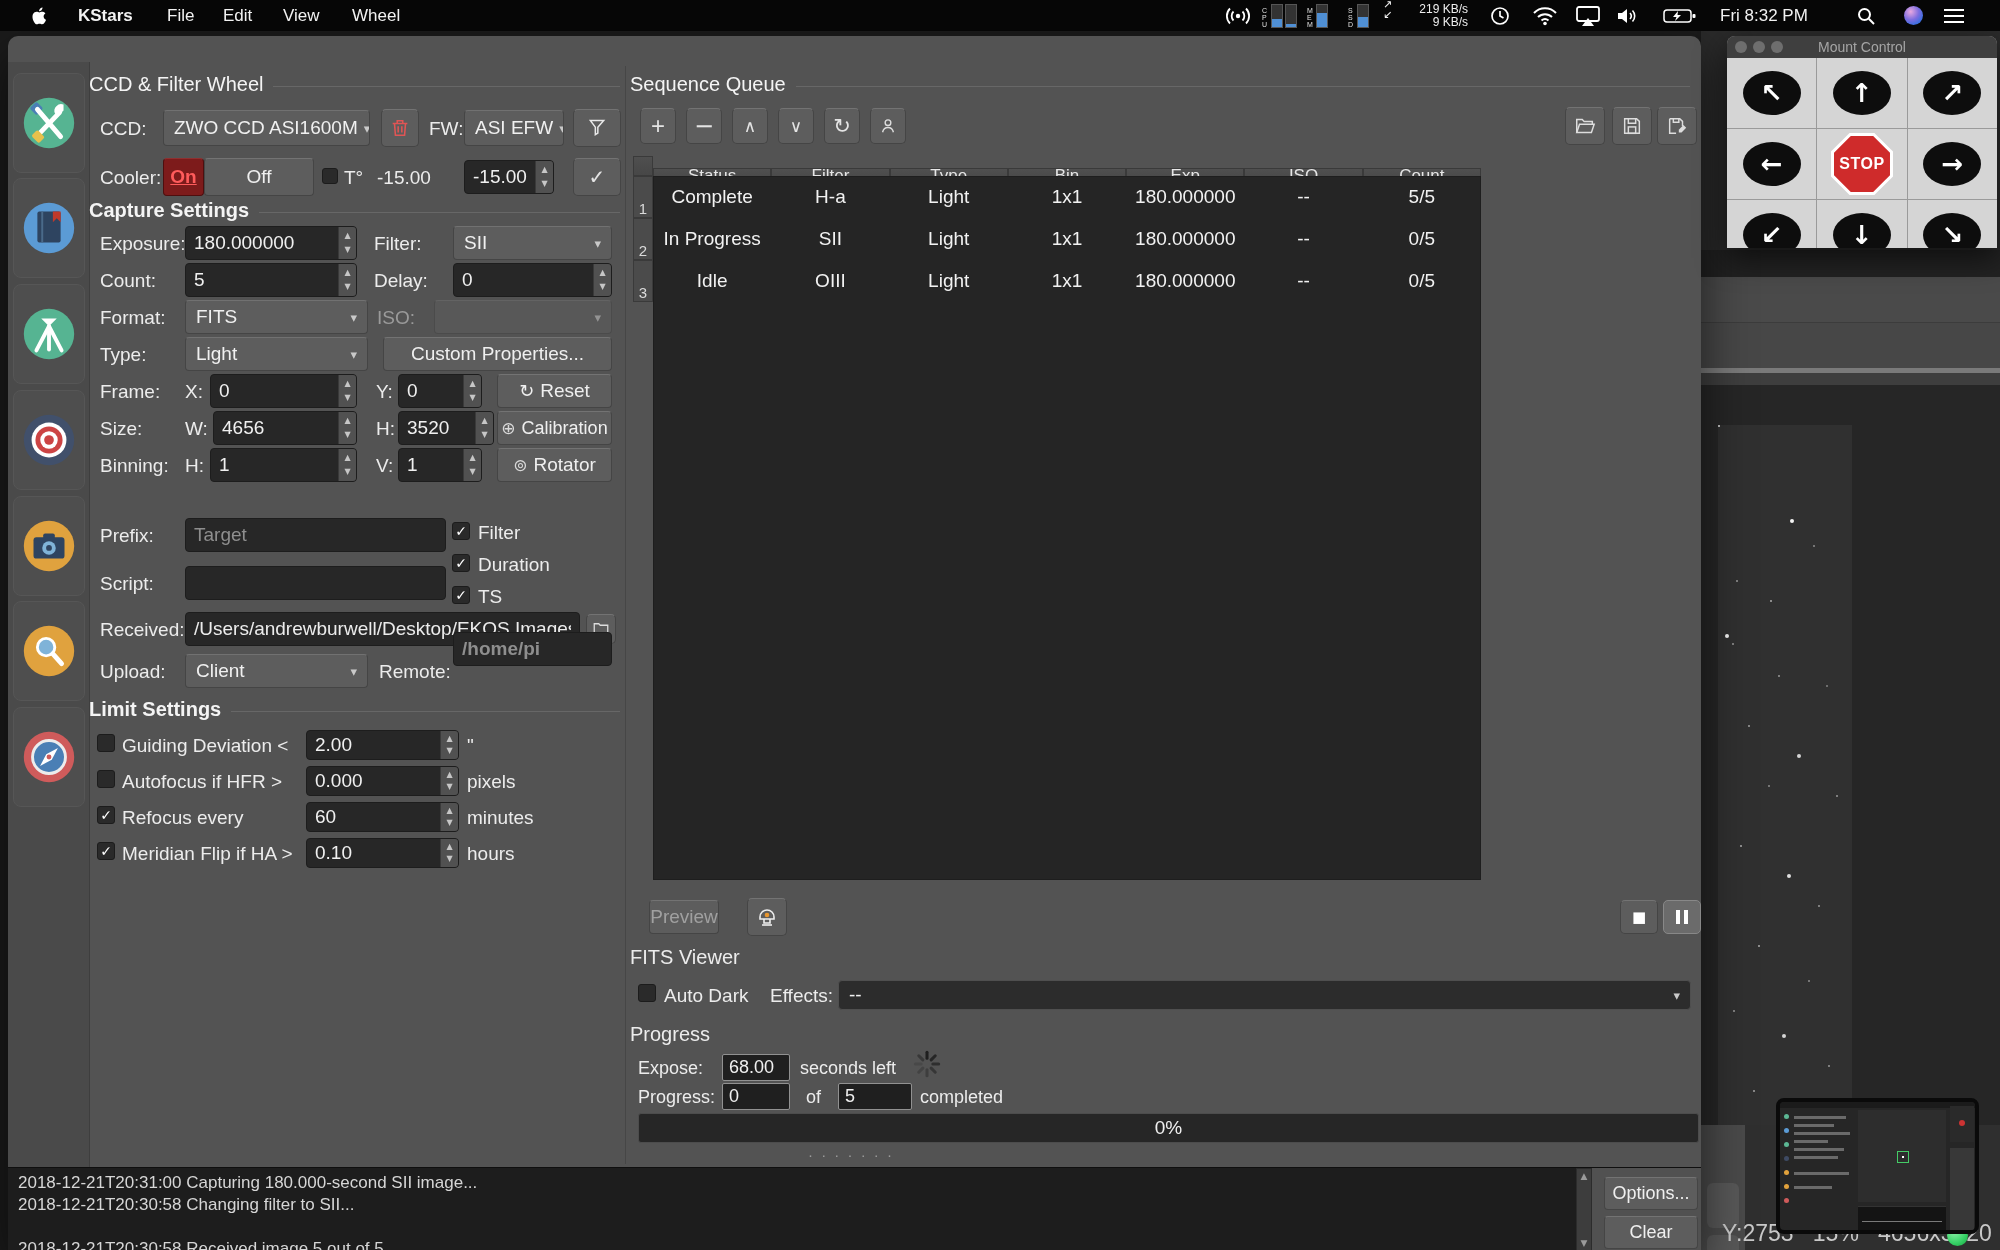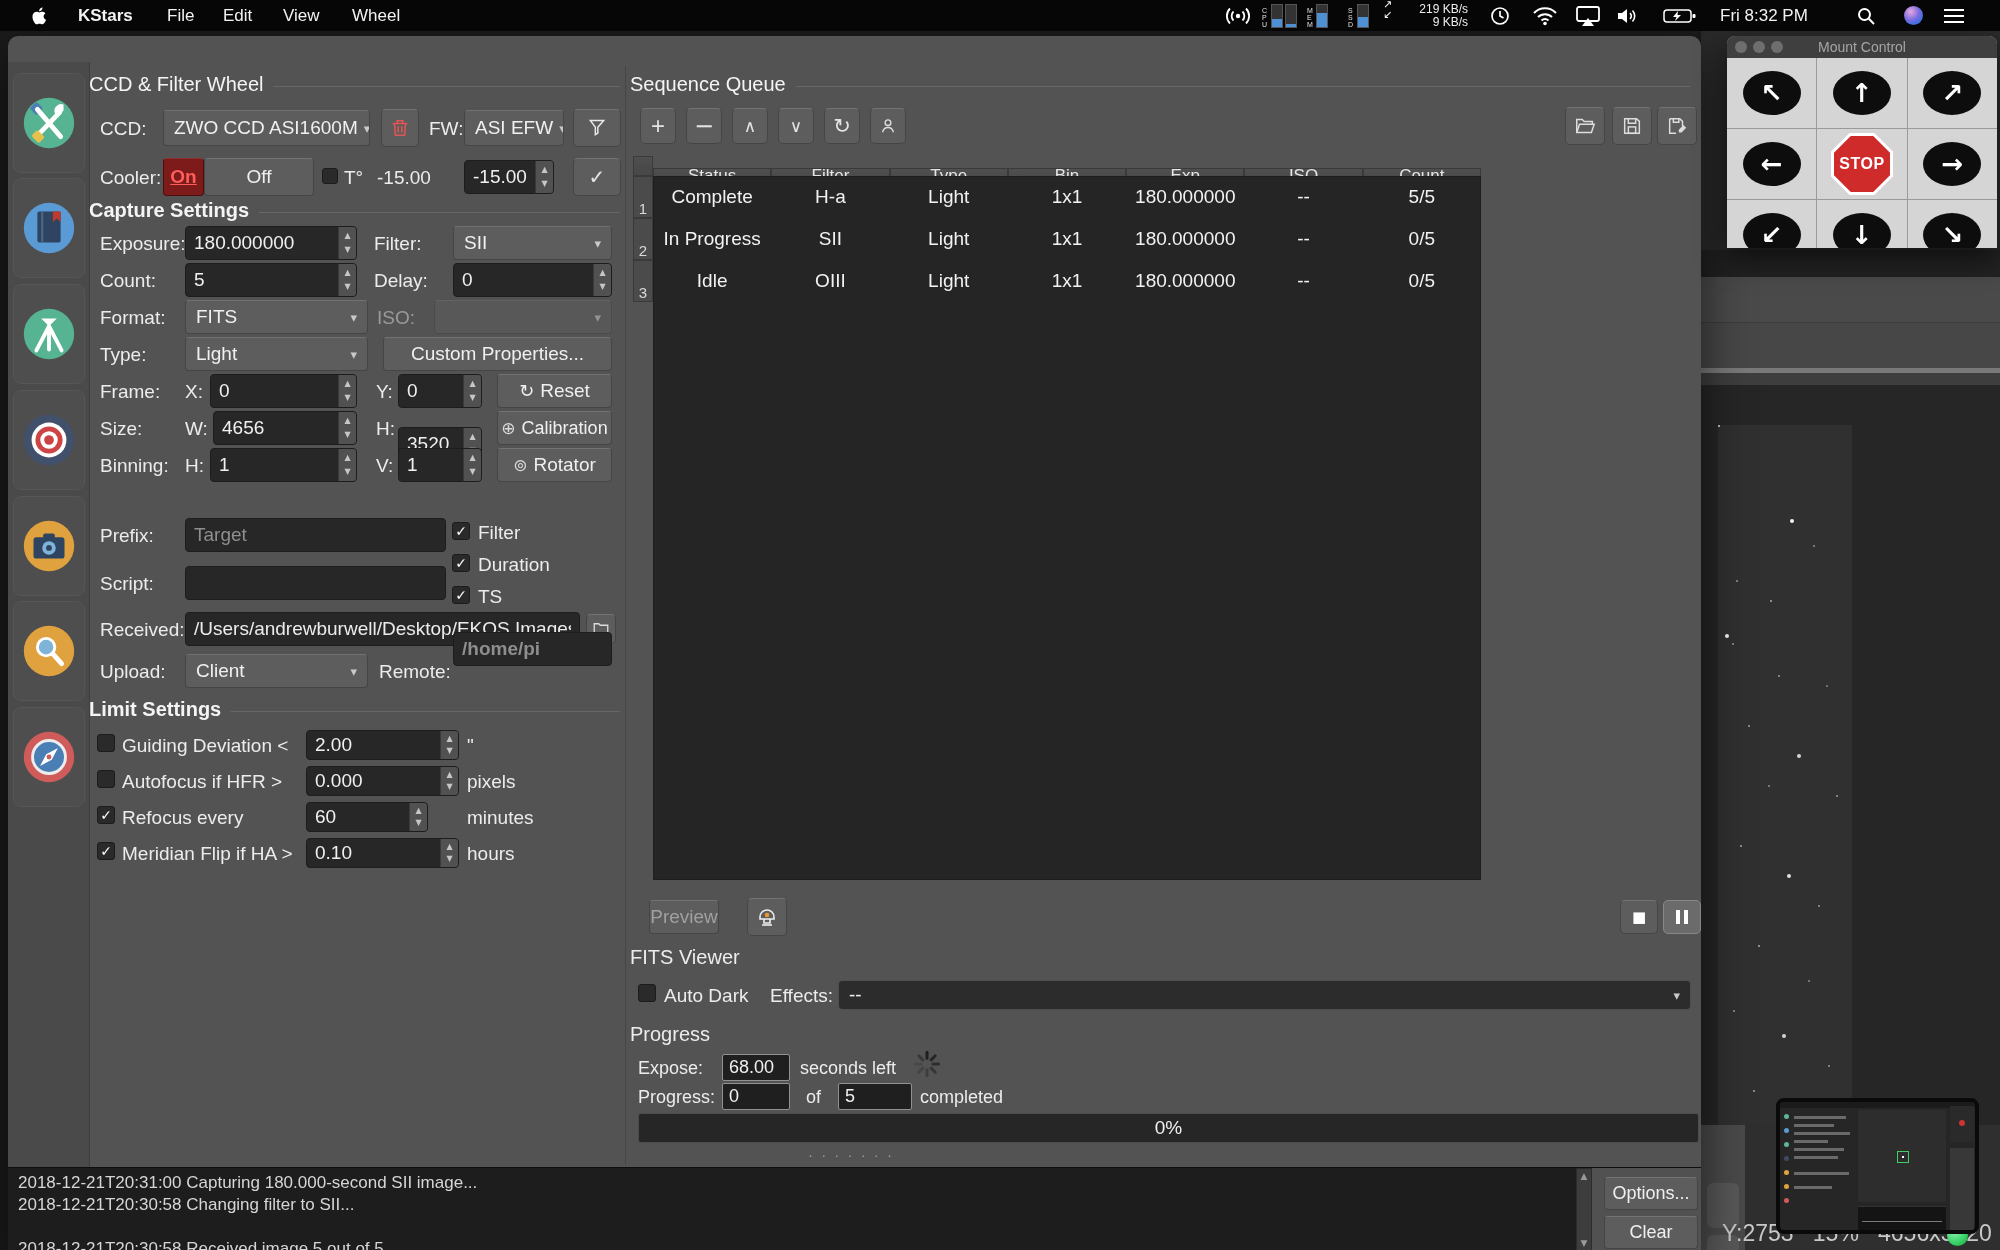--- a/index.html
+++ b/index.html
@@ -524,21 +524,21 @@
   <span class="a lbl" style="left:92px;top:382px">Size:</span>
   <span class="a lbl" style="left:177px;top:382px">W:</span>
   <div class="a spin" style="left:205px;top:375px;width:144px;height:34px">
       <span class="v">4656</span>
       <span class="ud">
         <i class="up"></i>
         <i class="dn"></i>
       </span>
     </div>
   <span class="a lbl" style="left:368px;top:382px">H:</span>
-  <div class="a spin" style="left:390px;top:391px;width:84px;height:34px">
+  <div class="a spin" style="left:390px;top:375px;width:96px;height:34px">
       <span class="v">3520</span>
       <span class="ud">
         <i class="up"></i>
         <i class="dn"></i>
       </span>
     </div>
   <div class="a btn" style="left:489px;top:375px;width:115px;height:34px;font-size:18px">
       <span class="ic-cal"></span>
       <span>Calibration</span>
     </div>
@@ -617,21 +617,21 @@
       <span class="v">0.000</span>
       <span class="ud">
         <i class="up"></i>
         <i class="dn"></i>
       </span>
     </div>
   <span class="a lbl" style="left:459px;top:735px">pixels</span>
 
   <span class="a chk on" style="left:89px;top:770px"></span>
   <span class="a lbl" style="left:114px;top:771px">Refocus every</span>
-  <div class="a spin" style="left:298px;top:766px;width:122px;height:30px">
+  <div class="a spin" style="left:298px;top:766px;width:153px;height:30px">
       <span class="v">60</span>
       <span class="ud">
         <i class="up"></i>
         <i class="dn"></i>
       </span>
     </div>
   <span class="a lbl" style="left:459px;top:771px">minutes</span>
 
   <span class="a chk on" style="left:89px;top:806px"></span>
   <span class="a lbl" style="left:114px;top:807px">Meridian Flip if HA &gt;</span>

